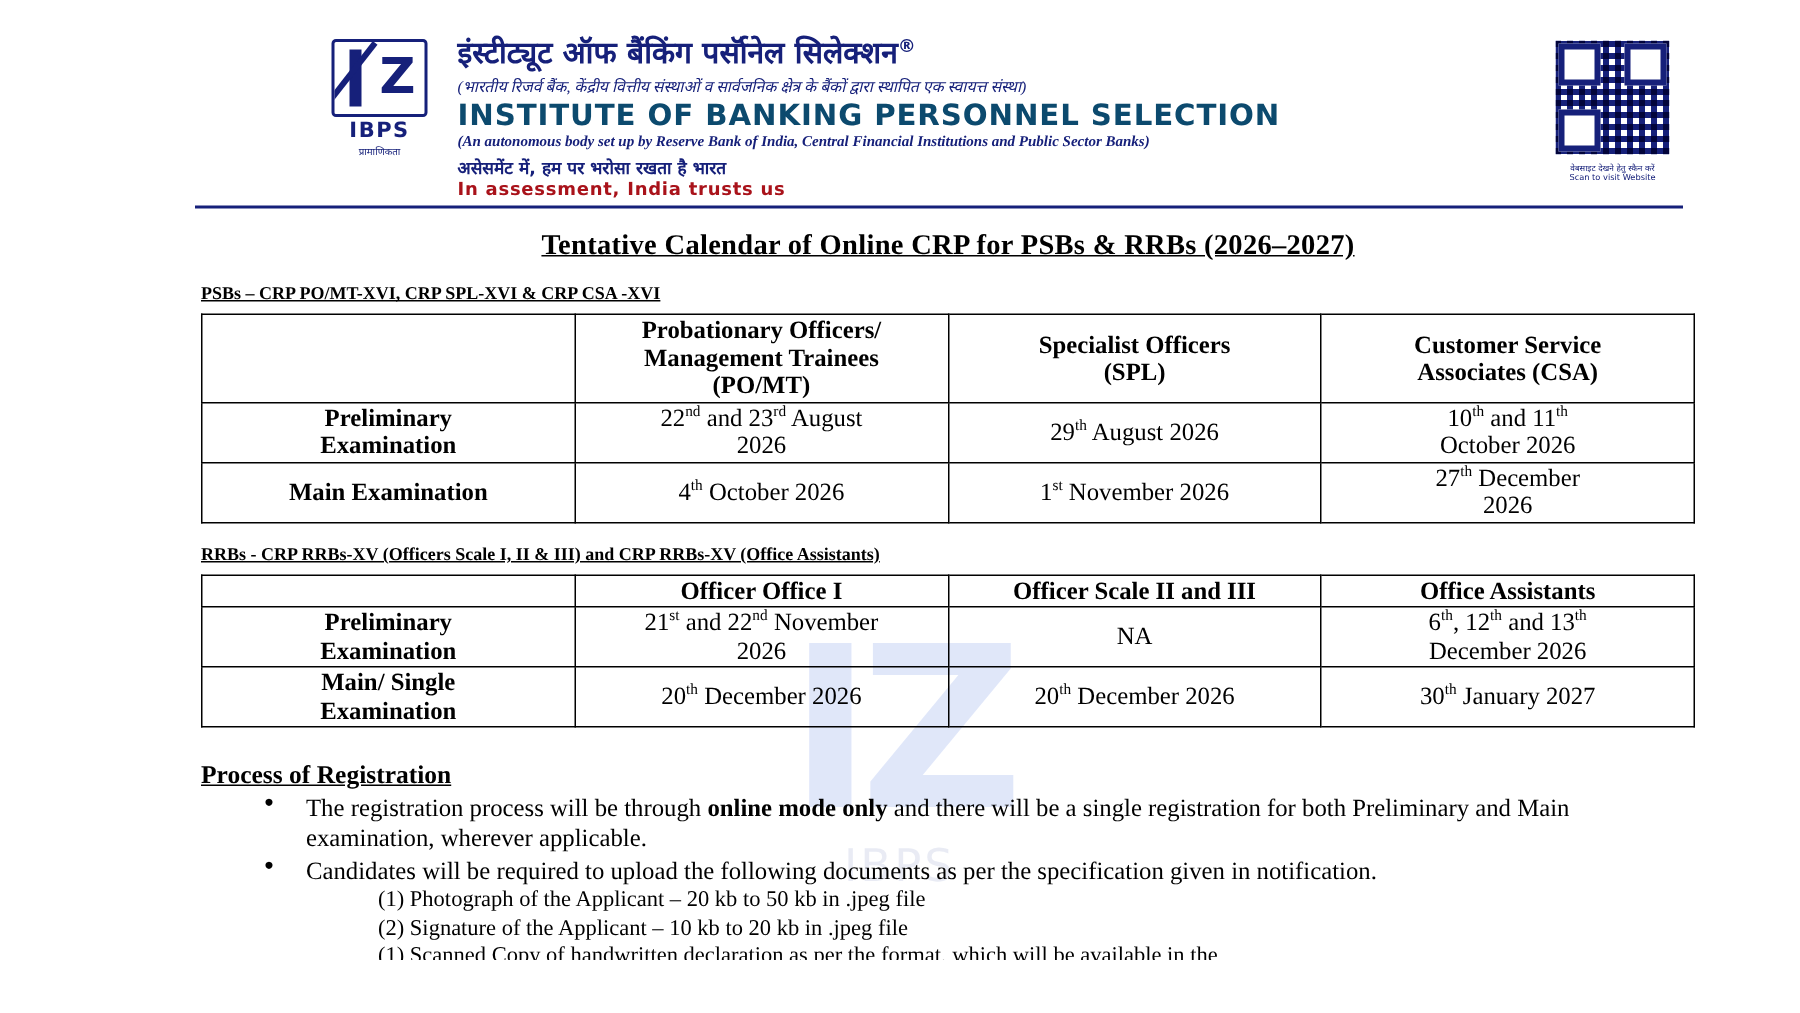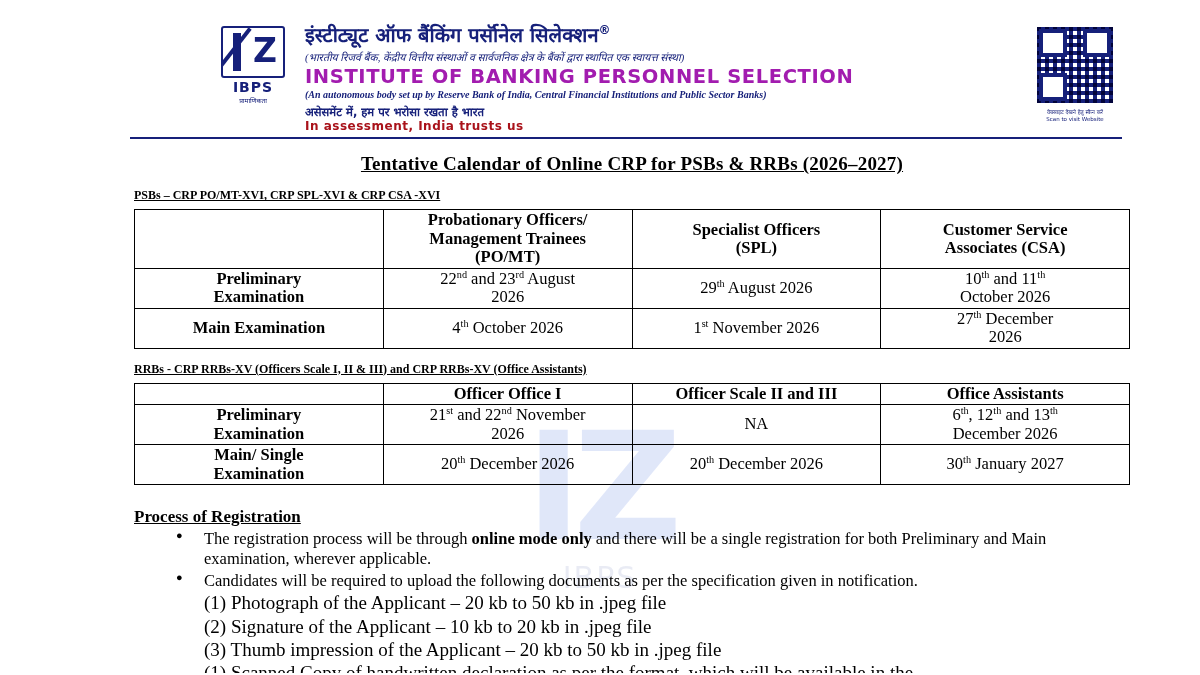--- a/index.html
+++ b/index.html
@@ -140,21 +140,21 @@
     font-family: "Liberation Serif", serif;
     font-size: 10.5px;
     font-style: italic;
     color: #16207a;
     margin-top: 3px;
   }
   .eng-title {
     font-family: "DejaVu Sans", sans-serif;
     font-size: 19.5px;
     font-weight: bold;
-    color: #a21caf;
+    color: #0c4a6e;
     letter-spacing: 0.6px;
     margin-top: 2px;
     line-height: 1.15;
   }
   .eng-sub {
     font-family: "Liberation Serif", serif;
     font-size: 10px;
     font-style: italic;
     font-weight: bold;
     color: #16207a;
@@ -297,22 +297,23 @@
   ul.proc > li:before {
     content: "\25CF";
     position: absolute;
     left: 0;
     top: 0;
     font-size: 11px;
   }
   ul.proc b { font-weight: bold; }
   .doc-list {
     margin-top: 1px;
-    font-size: 19px;
+    font-size: 15px;
     line-height: 1.22;
+    margin-left: 48px;
   }
   .doc-list div { white-space: nowrap; }
   .cut-off {
     overflow: hidden;
     height: 12px;
   }
 </style>
 </head>
 <body>
 
@@ -419,21 +420,20 @@
 
       <ul class="proc">
         <li>
           <span>The registration process will be through </span><b>online mode only</b><span> and there will be a single registration for both Preliminary and Main examination, wherever applicable.</span>
         </li>
         <li>
           <span>Candidates will be required to upload the following documents as per the specification given in notification.</span>
           <div class="doc-list">
             <div>(1) Photograph of the Applicant – 20 kb to 50 kb in .jpeg file</div>
             <div>(2) Signature of the Applicant – 10 kb to 20 kb in .jpeg file</div>
-            <div>(3) Thumb impression of the Applicant – 20 kb to 50 kb in .jpeg file</div>
             <div class="cut-off">(1) Scanned Copy of handwritten declaration as per the format, which will be available in the</div>
           </div>
         </li>
       </ul>
 
     </div>
   </div>
 </div>
 
 </body></html>

